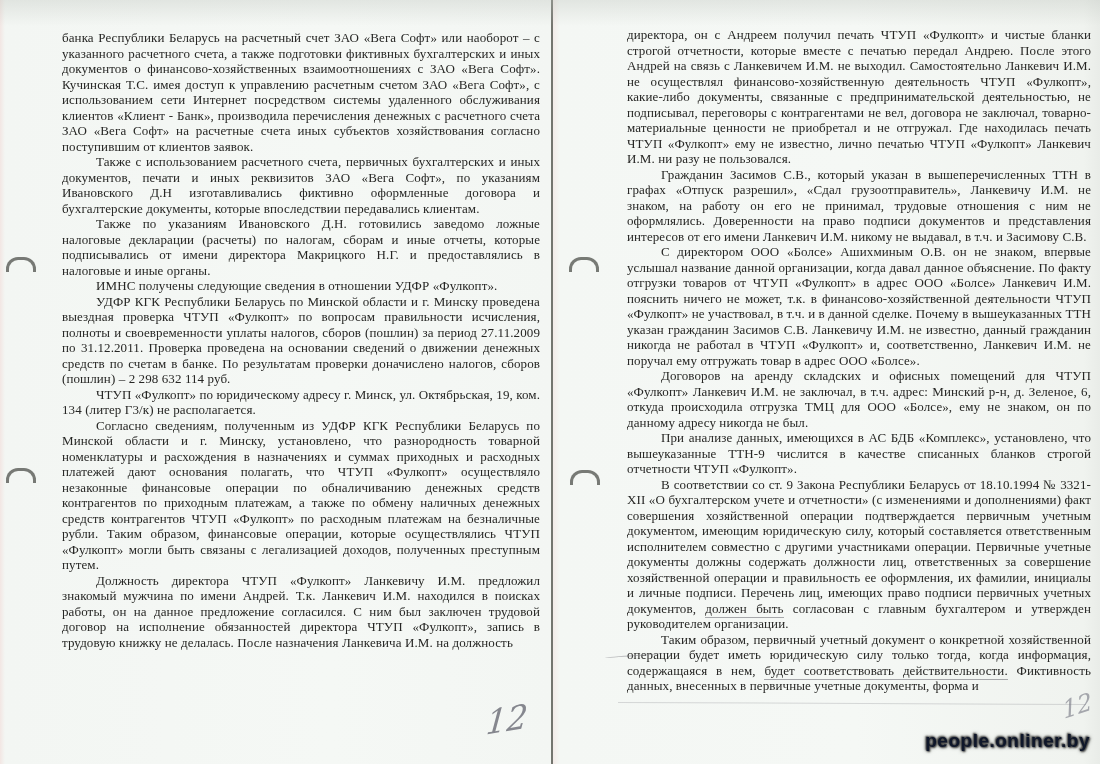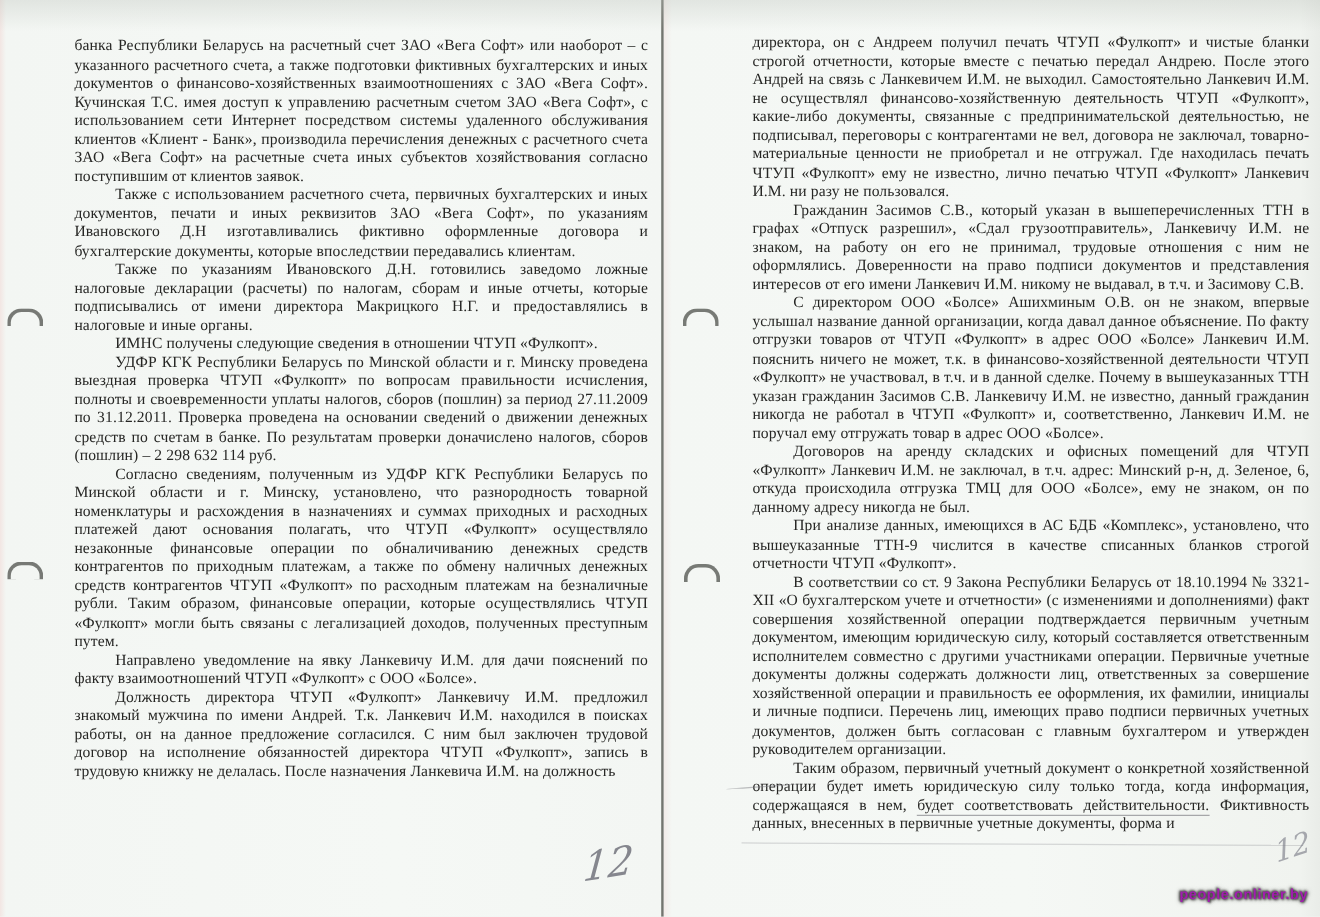--- a/index.html
+++ b/index.html
@@ -71,43 +71,43 @@
     transform:rotate(-18deg) skewX(-10deg);
   }
   
   .pencil-line { position:absolute; height:1px; background:rgba(128,128,133,.5); z-index:3; }
   .pencil-line-margin { left:605px; top:655px; width:62px; transform:rotate(-4deg); border-radius:50%; }
   .pencil-line-long   { left:618px; top:703px; width:468px; transform:rotate(.25deg); opacity:.55; }
   
   .watermark {
     position:absolute; right:10px; bottom:12px;
     font-family:"Liberation Sans", sans-serif;
-    font-weight:bold; font-size:12px; letter-spacing:.5px;
-    color:#a21caf; z-index:7;
+    font-weight:bold; font-size:19px; letter-spacing:.5px;
+    color:#0f172a; z-index:7;
     text-shadow:
       0 0 2px rgba(62,62,60,.95),
       0 0 4px rgba(62,62,60,.75),
       1px 1px 2px rgba(50,50,48,.85),
       -1px -1px 2px rgba(50,50,48,.85);
   }
 </style>
 </head>
 <body>
 
 <div class="scan">
 
   <section class="page page-left">
     <div class="text-col">
         <p class="para no-indent">банка Республики Беларусь на расчетный счет ЗАО «Вега Софт» или наоборот – с указанного расчетного счета, а также подготовки фиктивных бухгалтерских и иных документов о финансово-хозяйственных взаимоотношениях с ЗАО «Вега Софт». Кучинская Т.С. имея доступ к управлению расчетным счетом ЗАО «Вега Софт», с использованием сети Интернет посредством системы удаленного обслуживания клиентов «Клиент - Банк», производила перечисления денежных с расчетного счета ЗАО «Вега Софт» на расчетные счета иных субъектов хозяйствования согласно поступившим от клиентов заявок.</p>
         <p class="para">Также с использованием расчетного счета, первичных бухгалтерских и иных документов, печати и иных реквизитов ЗАО «Вега Софт», по указаниям Ивановского Д.Н изготавливались фиктивно оформленные договора и бухгалтерские документы, которые впоследствии передавались клиентам.</p>
         <p class="para">Также по указаниям Ивановского Д.Н. готовились заведомо ложные налоговые декларации (расчеты) по налогам, сборам и иные отчеты, которые подписывались от имени директора Макрицкого Н.Г. и предоставлялись в налоговые и иные органы.</p>
-        <p class="para">ИМНС получены следующие сведения в отношении ЧТУП «Фулкопт».</p>
+        <p class="para">ИМНС получены следующие сведения в отношении УДФР «Фулкопт».</p>
         <p class="para">УДФР КГК Республики Беларусь по Минской области и г. Минску проведена выездная проверка ЧТУП «Фулкопт» по вопросам правильности исчисления, полноты и своевременности уплаты налогов, сборов (пошлин) за период 27.11.2009 по 31.12.2011. Проверка проведена на основании сведений о движении денежных средств по счетам в банке. По результатам проверки доначислено налогов, сборов (пошлин) – 2 298 632 114 руб.</p>
+        <p class="para">ЧТУП «Фулкопт» по юридическому адресу г. Минск, ул. Октябрьская, 19, ком. 134 (литер Г3/к) не располагается.</p>
         <p class="para">Согласно сведениям, полученным из УДФР КГК Республики Беларусь по Минской области и г. Минску, установлено, что разнородность товарной номенклатуры и расхождения в назначениях и суммах приходных и расходных платежей дают основания полагать, что ЧТУП «Фулкопт» осуществляло незаконные финансовые операции по обналичиванию денежных средств контрагентов по приходным платежам, а также по обмену наличных денежных средств контрагентов ЧТУП «Фулкопт» по расходным платежам на безналичные рубли. Таким образом, финансовые операции, которые осуществлялись ЧТУП «Фулкопт» могли быть связаны с легализацией доходов, полученных преступным путем.</p>
-        <p class="para">Направлено уведомление на явку Ланкевичу И.М. для дачи пояснений по факту взаимоотношений ЧТУП «Фулкопт» с ООО «Болсе».</p>
         <p class="para">Должность директора ЧТУП «Фулкопт» Ланкевичу И.М. предложил знакомый мужчина по имени Андрей. Т.к. Ланкевич И.М. находился в поисках работы, он на данное предложение согласился. С ним был заключен трудовой договор на исполнение обязанностей директора ЧТУП «Фулкопт», запись в трудовую книжку не делалась. После назначения Ланкевича И.М. на должность</p>
       </div>
   </section>
 
   <div class="divider"></div>
 
   <section class="page page-right">
     <div class="text-col">
         <p class="para no-indent">директора, он с Андреем получил печать ЧТУП «Фулкопт» и чистые бланки строгой отчетности, которые вместе с печатью передал Андрею. После этого Андрей на связь с Ланкевичем И.М. не выходил. Самостоятельно Ланкевич И.М. не осуществлял финансово-хозяйственную деятельность ЧТУП «Фулкопт», какие-либо документы, связанные с предпринимательской деятельностью, не подписывал, переговоры с контрагентами не вел, договора не заключал, товарно-материальные ценности не приобретал и не отгружал. Где находилась печать ЧТУП «Фулкопт» ему не известно, лично печатью ЧТУП «Фулкопт» Ланкевич И.М. ни разу не пользовался.</p>
         <p class="para">Гражданин Засимов С.В., который указан в вышеперечисленных ТТН в графах «Отпуск разрешил», «Сдал грузоотправитель», Ланкевичу И.М. не знаком, на работу он его не принимал, трудовые отношения с ним не оформлялись. Доверенности на право подписи документов и представления интересов от его имени Ланкевич И.М. никому не выдавал, в т.ч. и Засимову С.В.</p>

